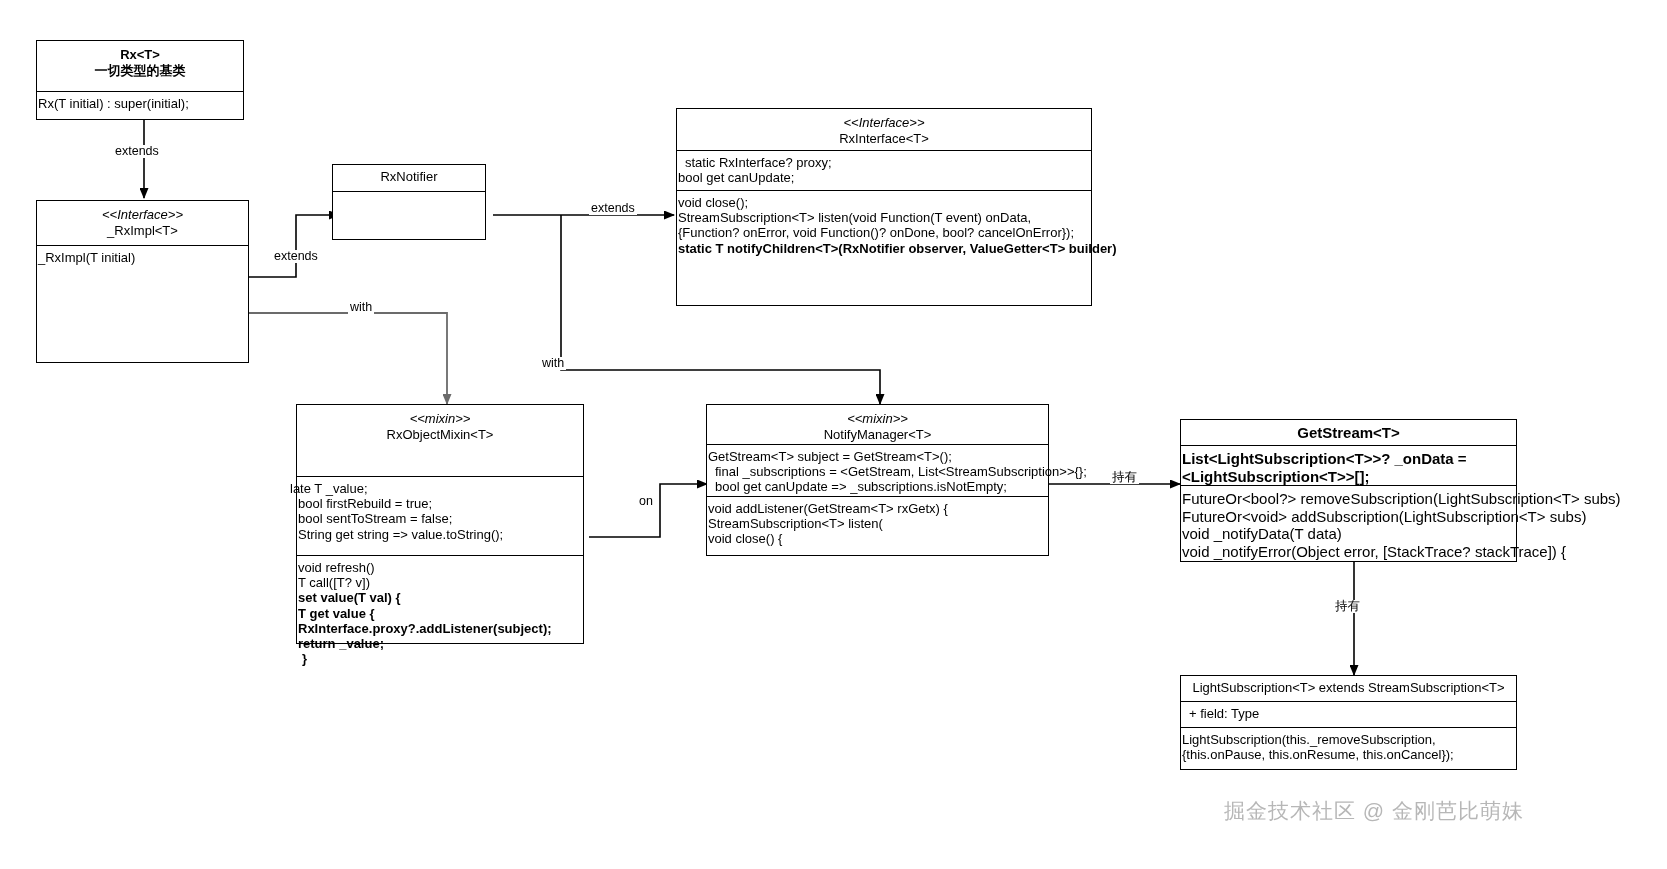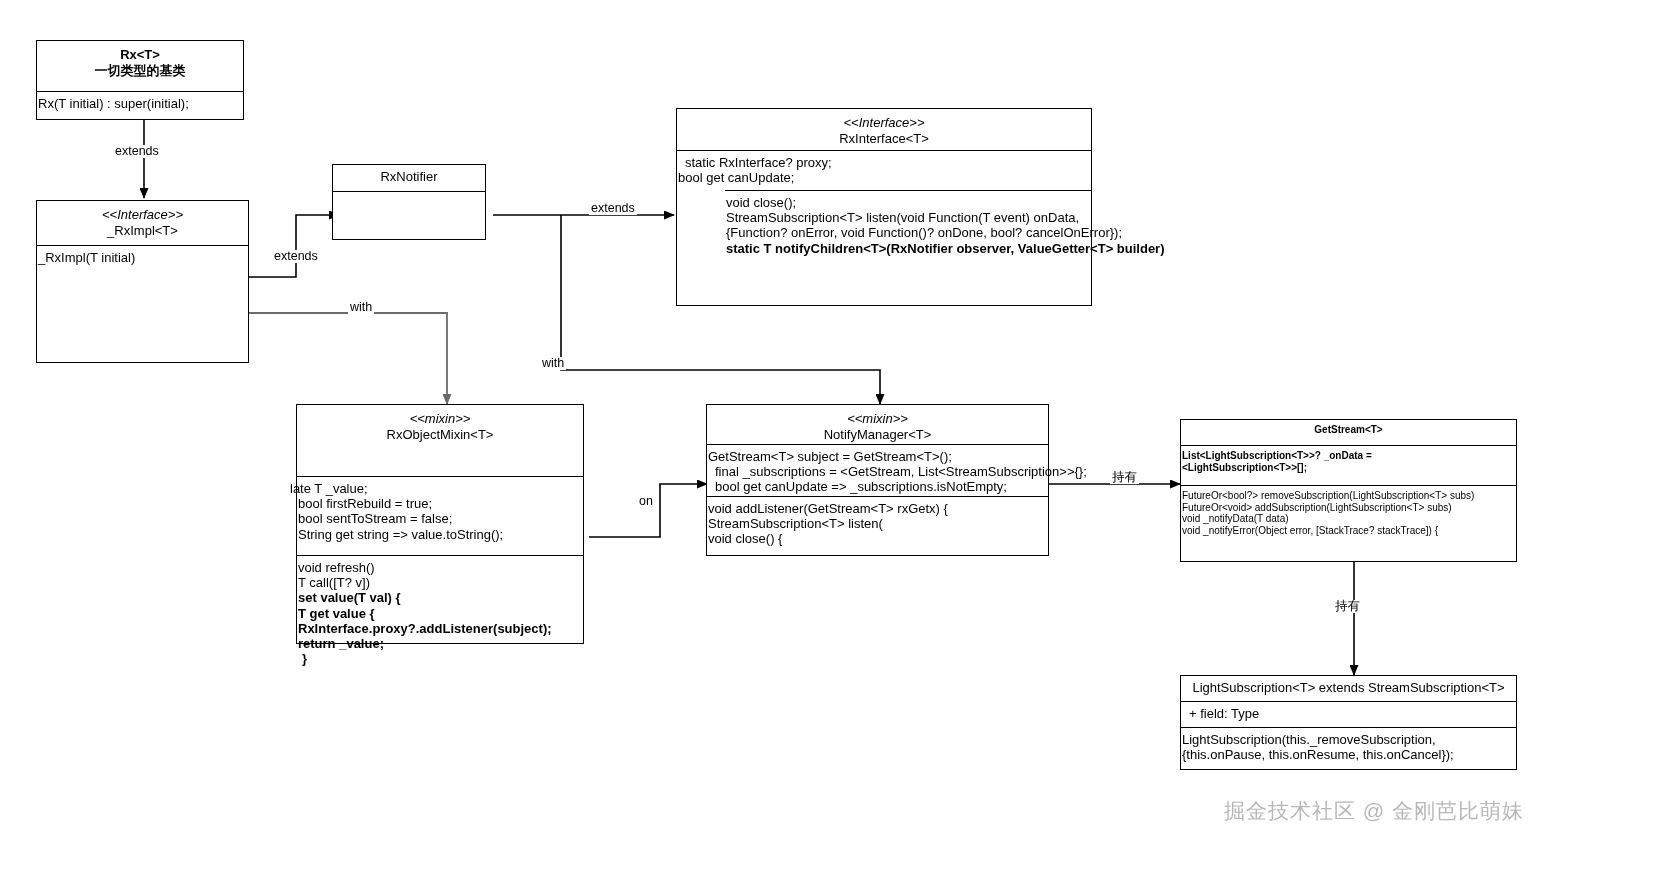--- a/index.html
+++ b/index.html
@@ -176,21 +176,21 @@
 
   <div class="uml-box" style="left:676px; top:108px; width:416px; height:198px; font-size:13px;">
     <div class="uml-section uml-header" style="height:41px;">
       <span class="stereo">&lt;&lt;Interface&gt;&gt;</span>
       <span class="cls-name">RxInterface&lt;T&gt;</span>
     </div>
     <div class="uml-section" style="height:40px;">
       <span class="ln sp">static RxInterface? proxy;</span>
       <span class="ln flush">bool get canUpdate;</span>
     </div>
-    <div class="uml-section" style="height:110px;margin-left:48px;">
+    <div class="uml-section" style="height:110px;">
       <span class="ln flush">void close();</span>
       <span class="ln flush">StreamSubscription&lt;T&gt; listen(void Function(T event) onData,</span>
       <span class="ln flush ind">{Function? onError, void Function()? onDone, bool? cancelOnError});</span>
       <span class="ln flush b">static T notifyChildren&lt;T&gt;(RxNotifier observer, ValueGetter&lt;T&gt; builder)</span>
     </div>
   </div>
 
   <div class="uml-box" style="left:296px; top:404px; width:288px; height:240px; font-size:13px;">
     <div class="uml-section uml-header" style="height:39px;">
       <span class="stereo">&lt;&lt;mixin&gt;&gt;</span>
@@ -223,21 +223,21 @@
       <span class="ln sp">final _subscriptions = &lt;GetStream, List&lt;StreamSubscription&gt;&gt;{};</span>
       <span class="ln sp">bool get canUpdate =&gt; _subscriptions.isNotEmpty;</span>
     </div>
     <div class="uml-section" style="height:59px;">
       <span class="ln flush">void addListener(GetStream&lt;T&gt; rxGetx) {</span>
       <span class="ln flush">StreamSubscription&lt;T&gt; listen(</span>
       <span class="ln flush">void close() {</span>
     </div>
   </div>
 
-  <div class="uml-box" style="left:1180px; top:419px; width:337px; height:143px; font-size:10px;">
+  <div class="uml-box" style="left:1180px; top:419px; width:337px; height:143px; font-size:15px;">
     <div class="uml-section uml-header" style="height:25px; padding-top:4px;">
       <span class="cls-name bold">GetStream&lt;T&gt;</span>
     </div>
     <div class="uml-section" style="height:40px;">
       <span class="ln flush b">List&lt;LightSubscription&lt;T&gt;&gt;? _onData =</span>
       <span class="ln flush b">&lt;LightSubscription&lt;T&gt;&gt;[];</span>
     </div>
     <div class="uml-section" style="height:75px;">
       <span class="ln flush">FutureOr&lt;bool?&gt; removeSubscription(LightSubscription&lt;T&gt; subs)</span>
       <span class="ln flush">FutureOr&lt;void&gt; addSubscription(LightSubscription&lt;T&gt; subs)</span>

